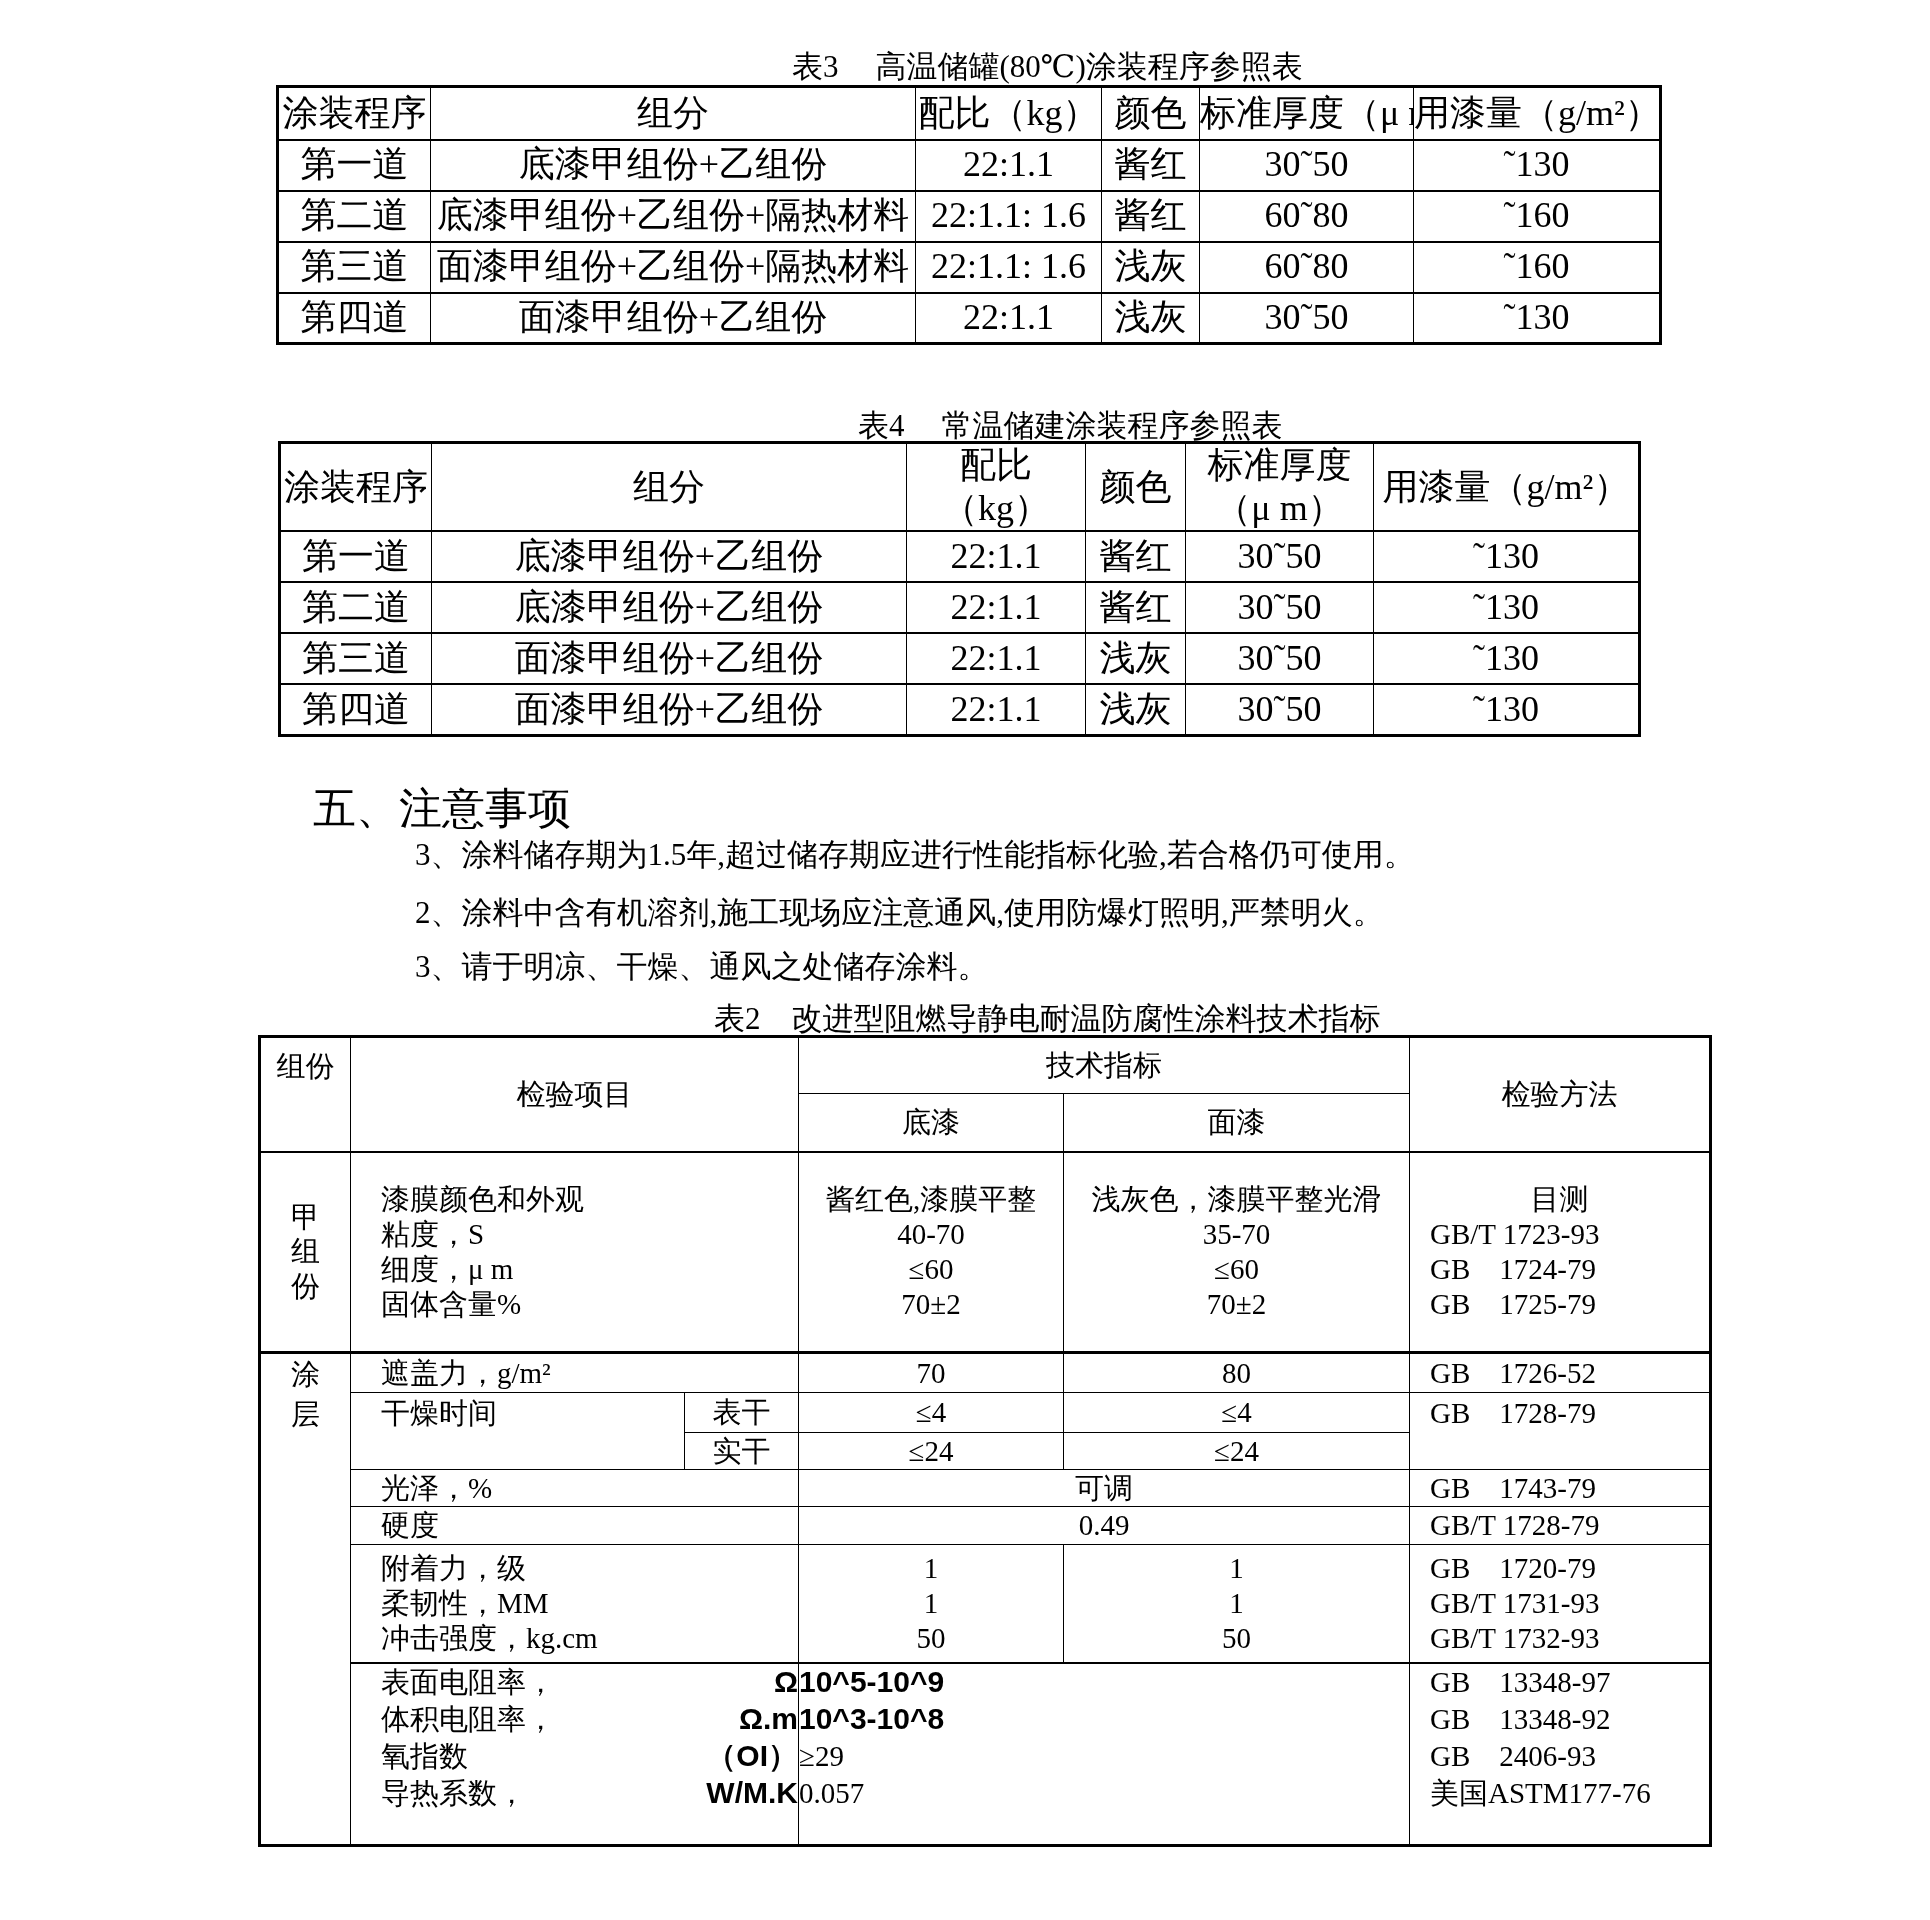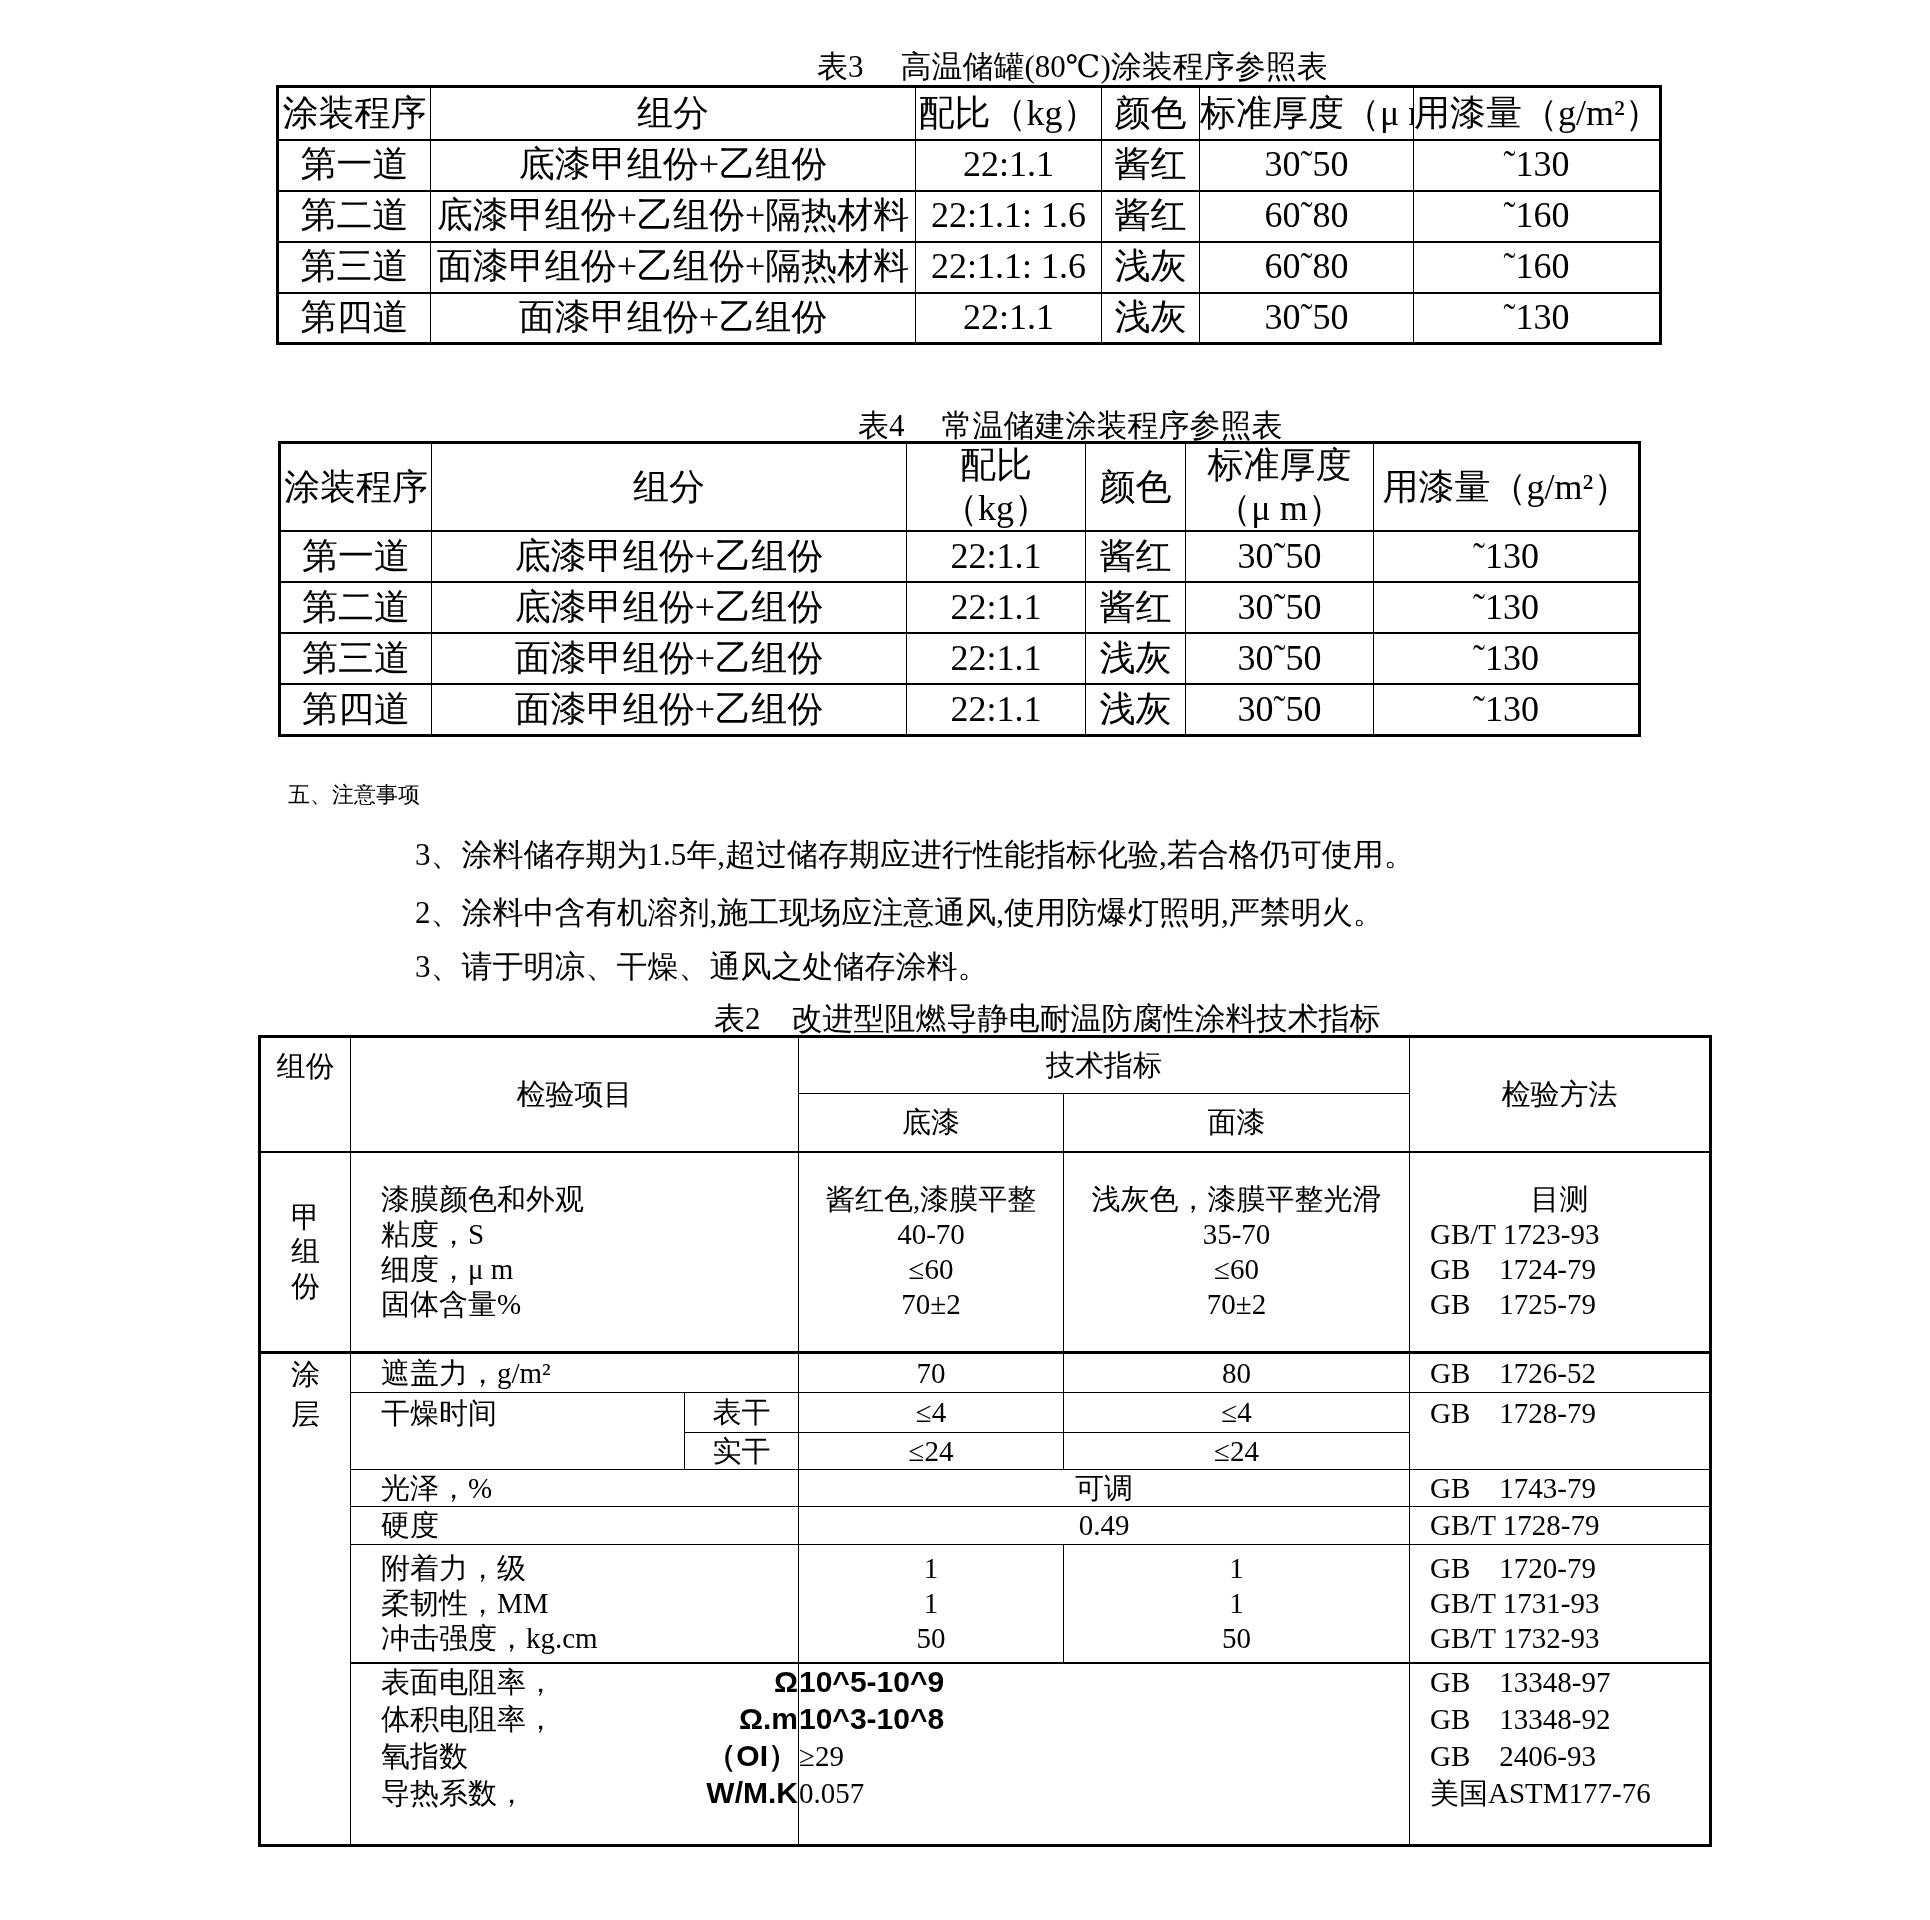--- a/index.html
+++ b/index.html
@@ -21,29 +21,29 @@
   .method{text-align:left;padding-left:20px;white-space:pre;}
   .cellline{display:flex;align-items:center;justify-content:center;}
   .cellline.left{justify-content:flex-start;padding-left:30px;}
   .cellline.methodline{justify-content:flex-start;padding-left:20px;white-space:pre;}
   .stack{display:flex;flex-direction:column;height:100%;width:100%;}
   .stack .ln{flex:1;display:flex;align-items:center;justify-content:center;}
   .stack .ln.left{justify-content:flex-start;padding-left:30px;}
   .stack .ln.methodln{justify-content:flex-start;padding-left:20px;white-space:pre;}
   .stack.fixed .ln{flex:0 0 37px;justify-content:space-between;}
   .vbold{font-family:"Liberation Sans","DejaVu Sans",sans-serif;font-weight:bold;font-size:30px;}
-  .notes-head{position:absolute;font-size:22px;white-space:nowrap;}
+  .notes-head{position:absolute;font-size:43px;white-space:nowrap;margin-left:25px;}
   .note-item{position:absolute;font-size:31px;white-space:nowrap;}
 </style>
 </head>
 <body>
 
 <div class="page">
 
-  <div class="tbl-title" style="left:792px;top:50px;margin-left:25px;">
+  <div class="tbl-title" style="left:792px;top:50px;">
     <span>表3</span>
       <span class="tgap"></span>
       <span>高温储罐(80℃)涂装程序参照表</span>
   </div>
 
   <table class="t34 nowrap-hdr" style="left:276px;top:85px;width:1383px;">
     <colgroup>
         <col style="width:153px">
         <col style="width:485px">
         <col style="width:186px">

